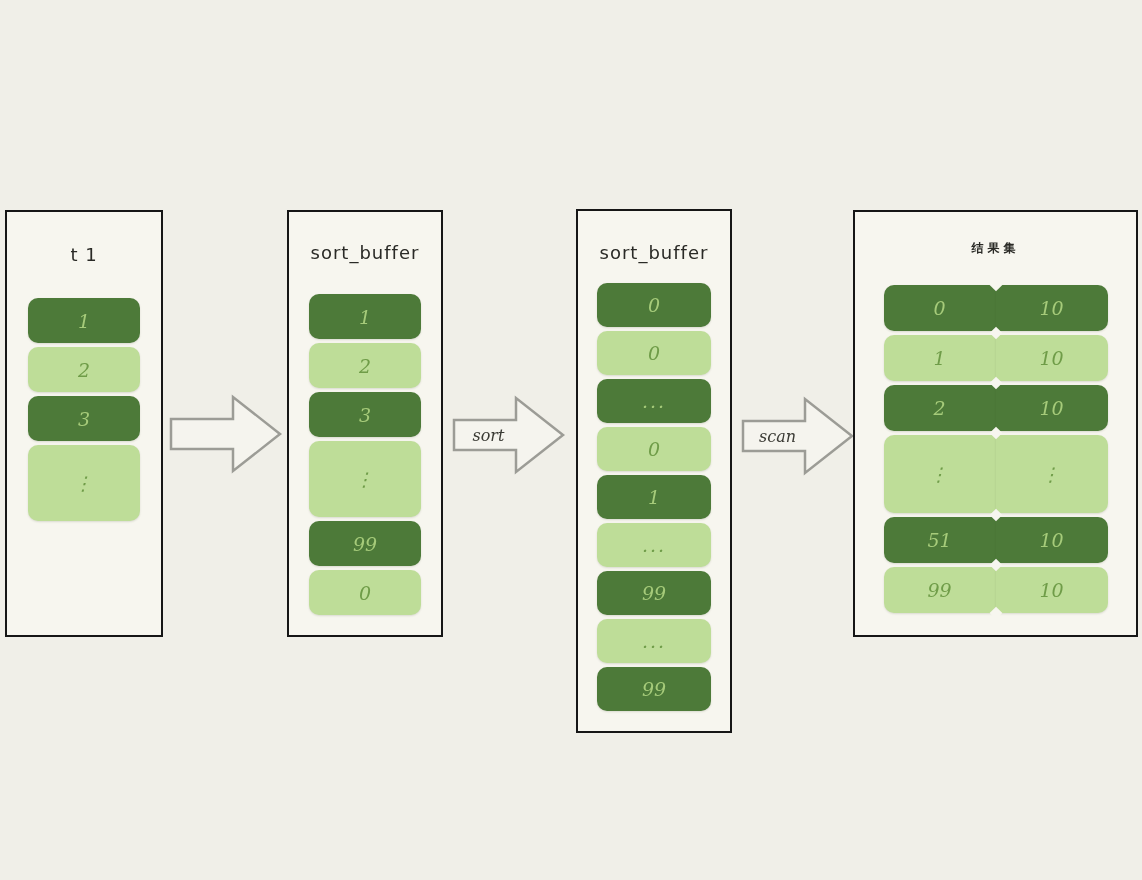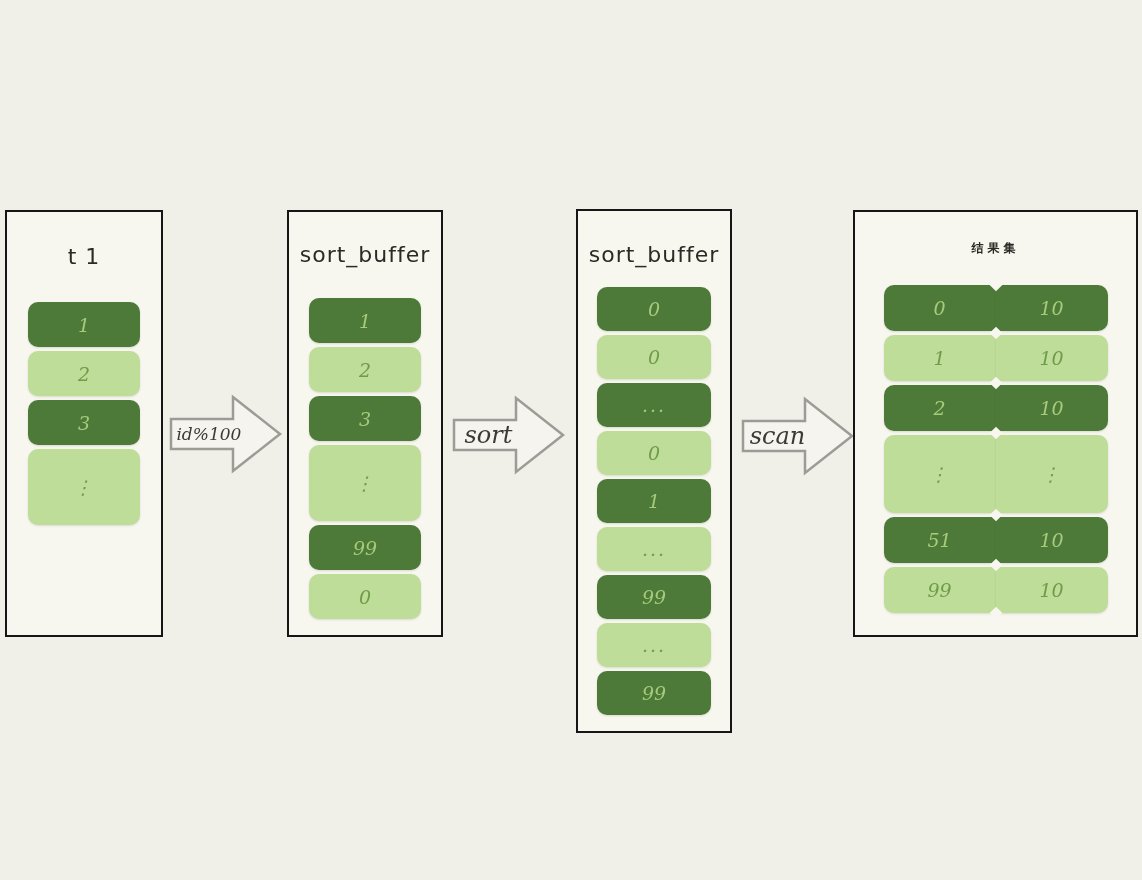--- a/index.html
+++ b/index.html
@@ -11,21 +11,21 @@
   
   .panel{
     position:absolute;
     background:#f7f6ef;
     border:2px solid #161616;
     box-sizing:border-box;
   }
   .panel-title{
     text-align:center;
     color:#2a2a26;
-    font-size:22px;
+    font-size:18px;
     letter-spacing:1px;
   }
   .cjk-title{font-weight:bold;font-size:12px;letter-spacing:4px;}
   .cells{
     display:flex;flex-direction:column;gap:4px;align-items:center;
   }
   .cell{
     width:112px;height:45px;border-radius:10px;
     display:flex;align-items:center;justify-content:center;
     font-family:"DejaVu Serif", serif;
@@ -61,21 +61,21 @@
     width:9px;height:9px;background:#f7f6ef;
     transform:translate(-50%,-50%) rotate(45deg);
     z-index:2;
   }
   
   .arrow{position:absolute;width:114px;height:80px;}
   .arrow svg{position:absolute;left:0;top:0;width:100%;height:100%;}
   .arrow-label{
     position:absolute;left:0;top:0;width:64%;height:100%;
     display:flex;align-items:center;justify-content:center;
-    font-style:italic;font-size:24px;color:#3b3b35;
+    font-style:italic;font-size:16px;color:#3b3b35;
     font-family:"DejaVu Serif", serif;
     white-space:nowrap;
   }
 </style>
 </head>
 <body>
 
 <div class="stage">
 
   <div class="panel" style="left:5px;top:210px;width:158px;height:427px;">
@@ -85,21 +85,20 @@
       <div class="cell light">2</div>
       <div class="cell dark">3</div>
       <div class="cell light tall dots">⋮</div>
     </div>
   </div>
 
   <div class="arrow" style="left:169px;top:394px;">
     <svg viewBox="0 0 114 80">
       <polygon points="2,25 64,25 64,3 111,40 64,77 64,55 2,55" fill="#f5f4ee" stroke="#9c9c96" stroke-width="2.5" stroke-linejoin="miter"></polygon>
     </svg>
-    <span class="arrow-label" style="width:70%;font-size:17px;">id%100</span>
   </div>
 
   <div class="panel" style="left:287px;top:210px;width:156px;height:427px;">
     <div class="panel-title" style="margin-top:30px;">sort_buffer</div>
     <div class="cells" style="margin-top:31px;">
       <div class="cell dark">1</div>
       <div class="cell light">2</div>
       <div class="cell dark">3</div>
       <div class="cell light tall dots">⋮</div>
       <div class="cell dark">99</div>

